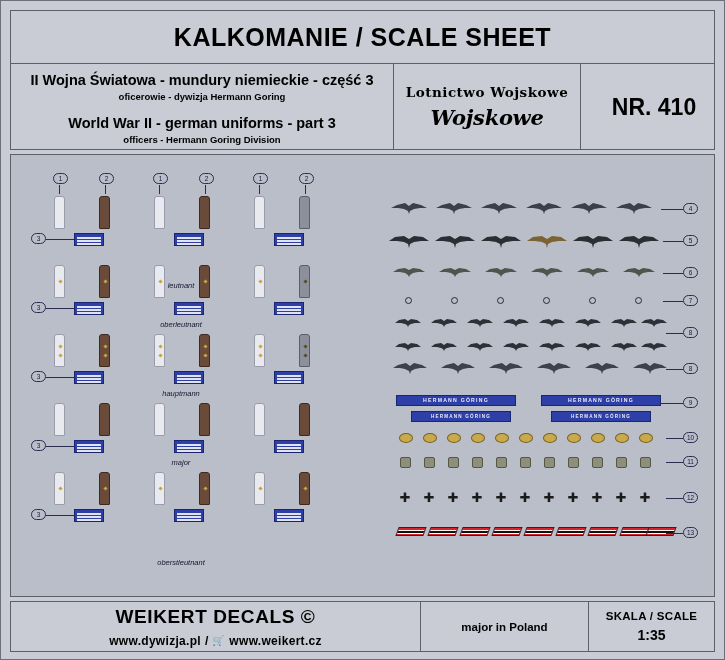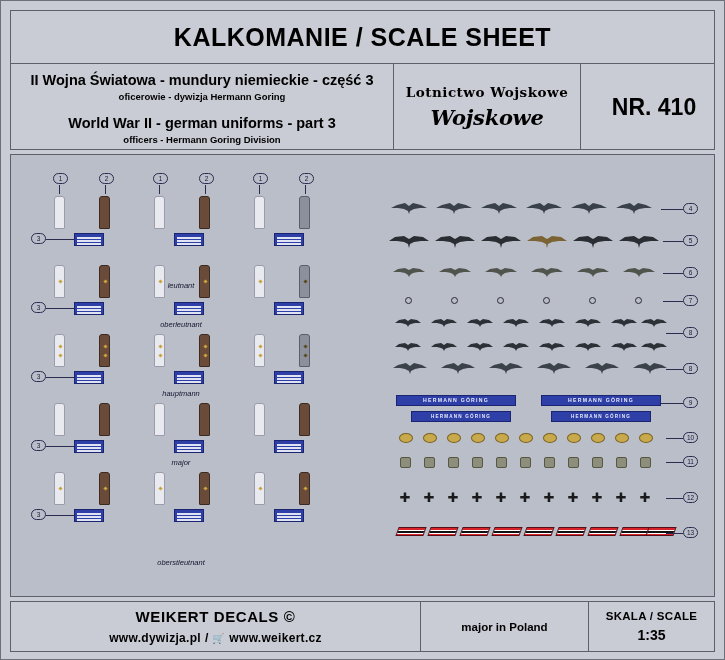--- a/index.html
+++ b/index.html
@@ -324,21 +324,21 @@
   .footer-left {
     width: 410px;
     box-sizing: border-box;
     border-right: 1px solid #5d6068;
     display: flex;
     flex-direction: column;
     align-items: center;
     justify-content: center;
   }
   .fl-line1 {
-    font-size: 15px;
+    font-size: 19px;
     font-weight: bold;
     color: #000;
     letter-spacing: 0.6px;
   }
   .fl-line2 {
     font-size: 12px;
     font-weight: bold;
     color: #000;
     margin-top: 6px;
     letter-spacing: 0.3px;

